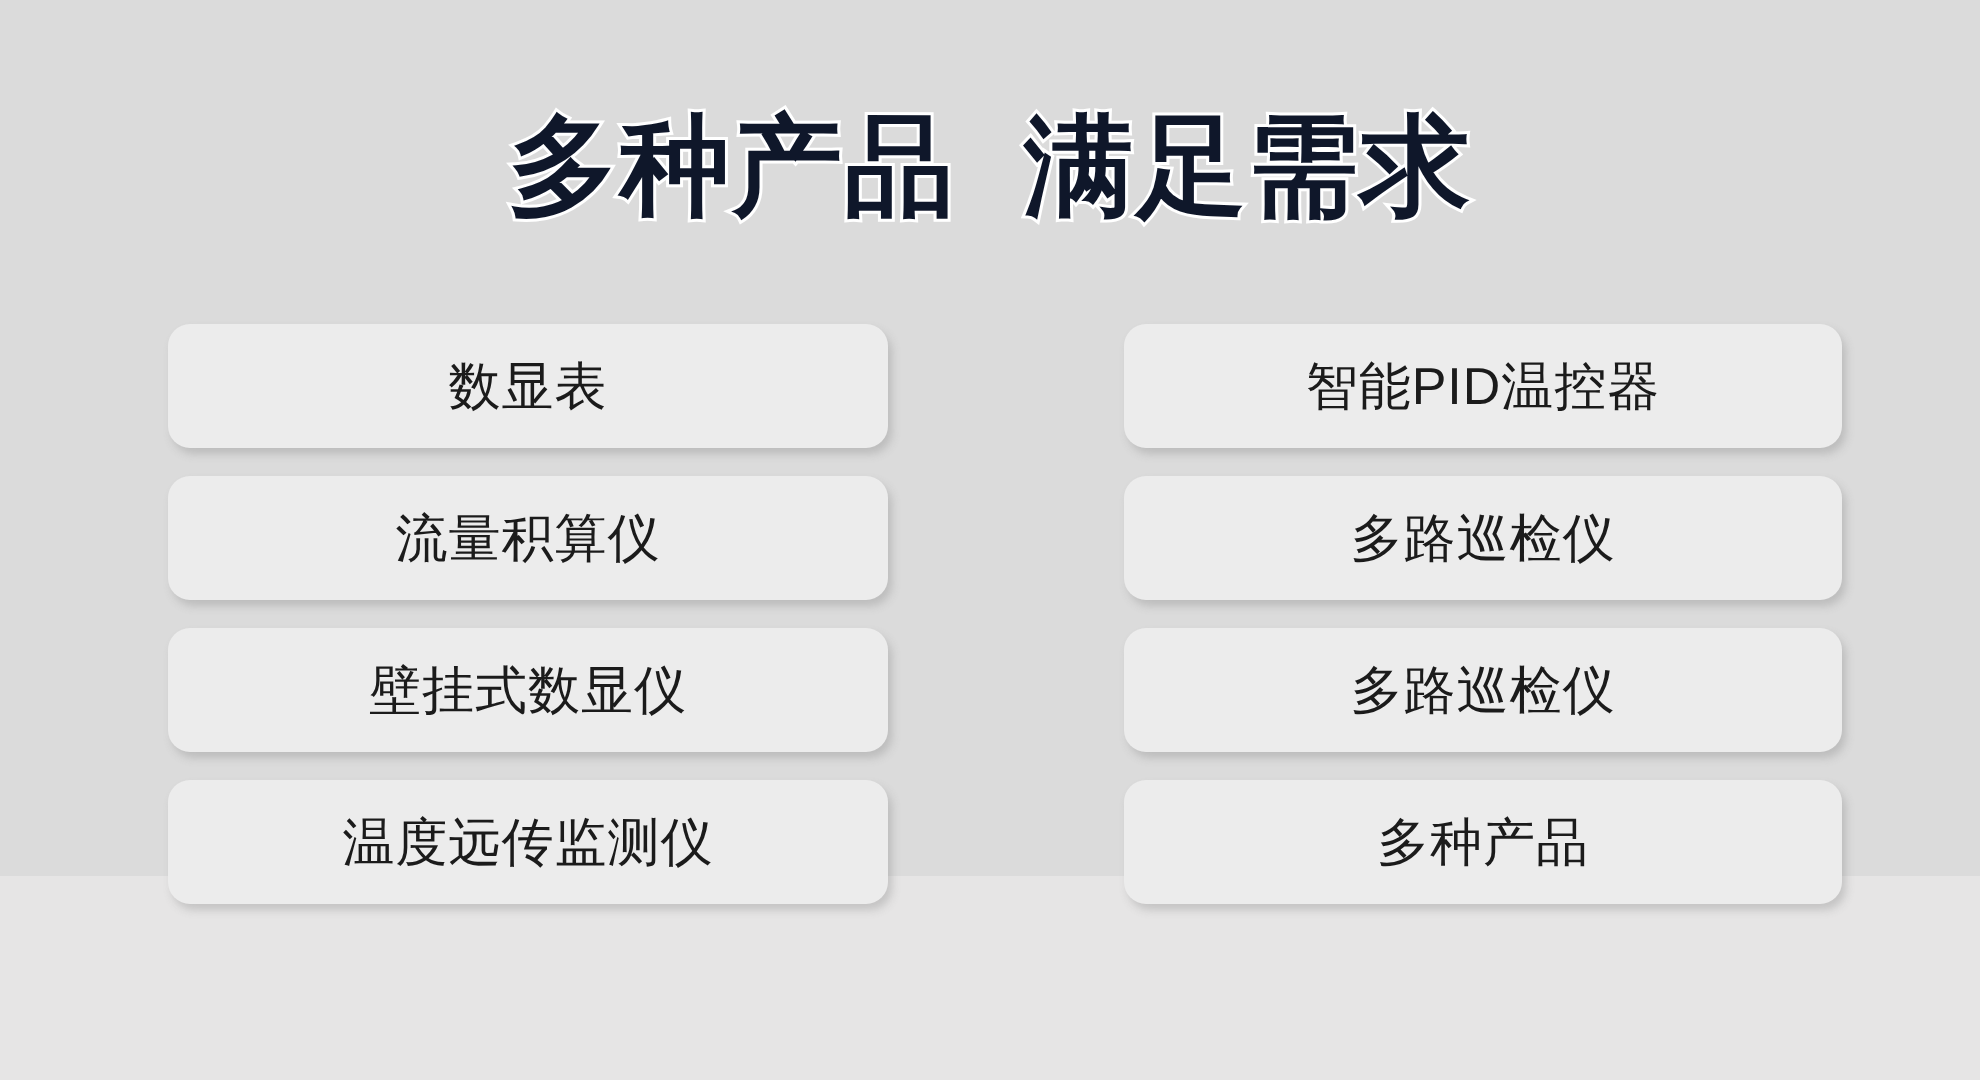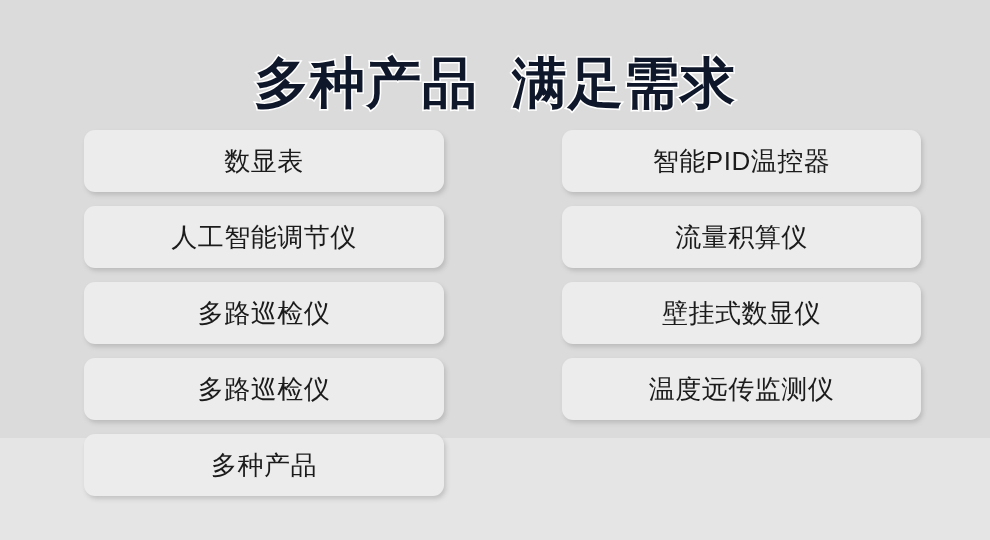--- a/index.html
+++ b/index.html
@@ -56,21 +56,21 @@
   }
   .headline-gap {
     display: inline-block;
     width: 34px;
   }
 
   
   #card-grid {
     position: absolute;
     left: 84px;
-    top: 130px;
+    top: 162px;
     width: 837px;
     height: 366px;
     display: grid;
     grid-template-columns: 360px 359px;
     grid-column-gap: 118px;
     grid-row-gap: 14px;
     grid-auto-rows: 62px;
     z-index: 2;
   }
 
@@ -109,23 +109,20 @@
   <div id="card-grid">
 
     <div class="product-card">
       <span class="product-card-label">数显表</span>
     </div>
 
     <div class="product-card">
       <span class="product-card-label">智能PID温控器</span>
     </div>
 
-    <div class="product-card">
-      <span class="product-card-label">人工智能调节仪</span>
-    </div>
 
 
     <div class="product-card">
       <span class="product-card-label">流量积算仪</span>
     </div>
 
     <div class="product-card">
       <span class="product-card-label">多路巡检仪</span>
     </div>
 

